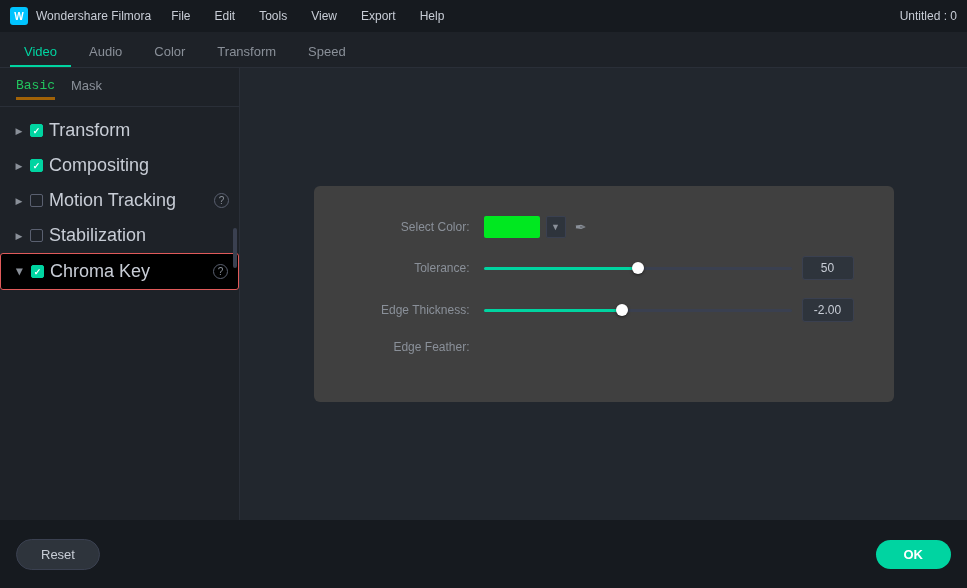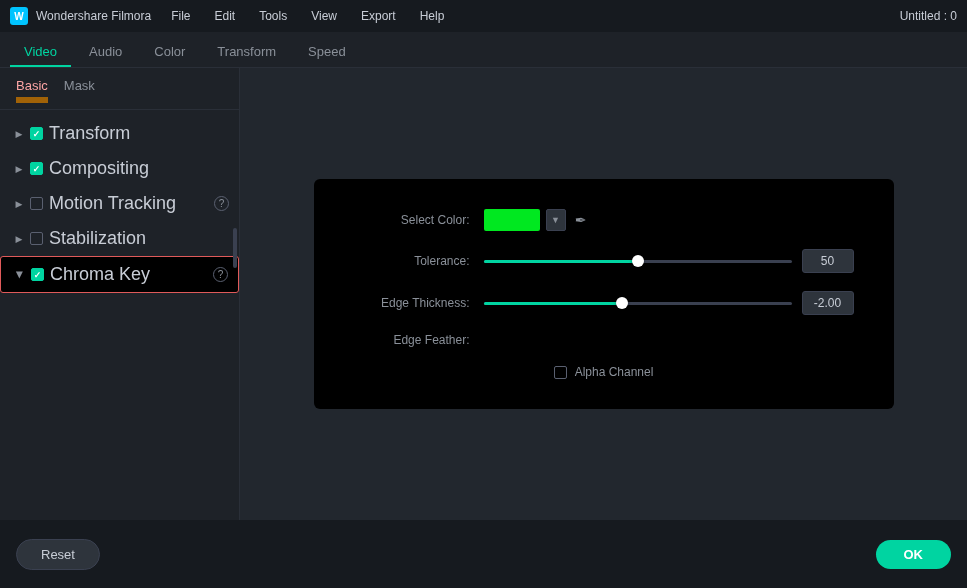--- a/index.html
+++ b/index.html
@@ -107,22 +107,23 @@
       flex-shrink: 0;
     }
     .sub-tab {
       font-size: 13px;
       color: #8a9099;
       cursor: pointer;
       padding-bottom: 4px;
       border-bottom: 2px solid transparent;
     }
     .sub-tab.active {
-      color: #fca5a5;
-      border-bottom: 6px solid #a16207;
+      color: #22c55e;
+      border-bottom: 3px solid #a16207;
+      font-family: Liberation Mono, monospace;
     }
 
     
     .section-list {
       flex: 1;
       overflow-y: auto;
       padding: 6px 0;
     }
     .section-list::-webkit-scrollbar { width: 4px; }
     .section-list::-webkit-scrollbar-track { background: #1e2228; }
@@ -206,21 +207,21 @@
 
     
     .settings-panel {
       flex: 1;
       display: flex;
       align-items: center;
       justify-content: center;
     }
 
     .chroma-settings {
-      background: #000000;
+      background: #404040;
       border-radius: 6px;
       padding: 30px 40px;
       width: 580px;
     }
 
     .setting-row {
       display: flex;
       align-items: center;
       margin-bottom: 18px;
     }
@@ -480,24 +481,20 @@
               <div class="slider-thumb" style="left:calc(45% - 6px);"></div>
             </div>
             <div class="value-box">-2.00</div>
           </div>
         </div>
 
         <div class="setting-row">
           <span class="setting-label">Edge Feather:</span>
         </div>
 
-        <div class="alpha-channel-row">
-          <div class="alpha-checkbox"></div>
-          <span class="alpha-label">Alpha Channel</span>
-        </div>
 
       </div>
     </div>
   </div>
 </div>
 
 <div class="bottom-bar">
   <button class="reset-button">Reset</button>
   <button class="ok-button">OK</button>
 </div>

